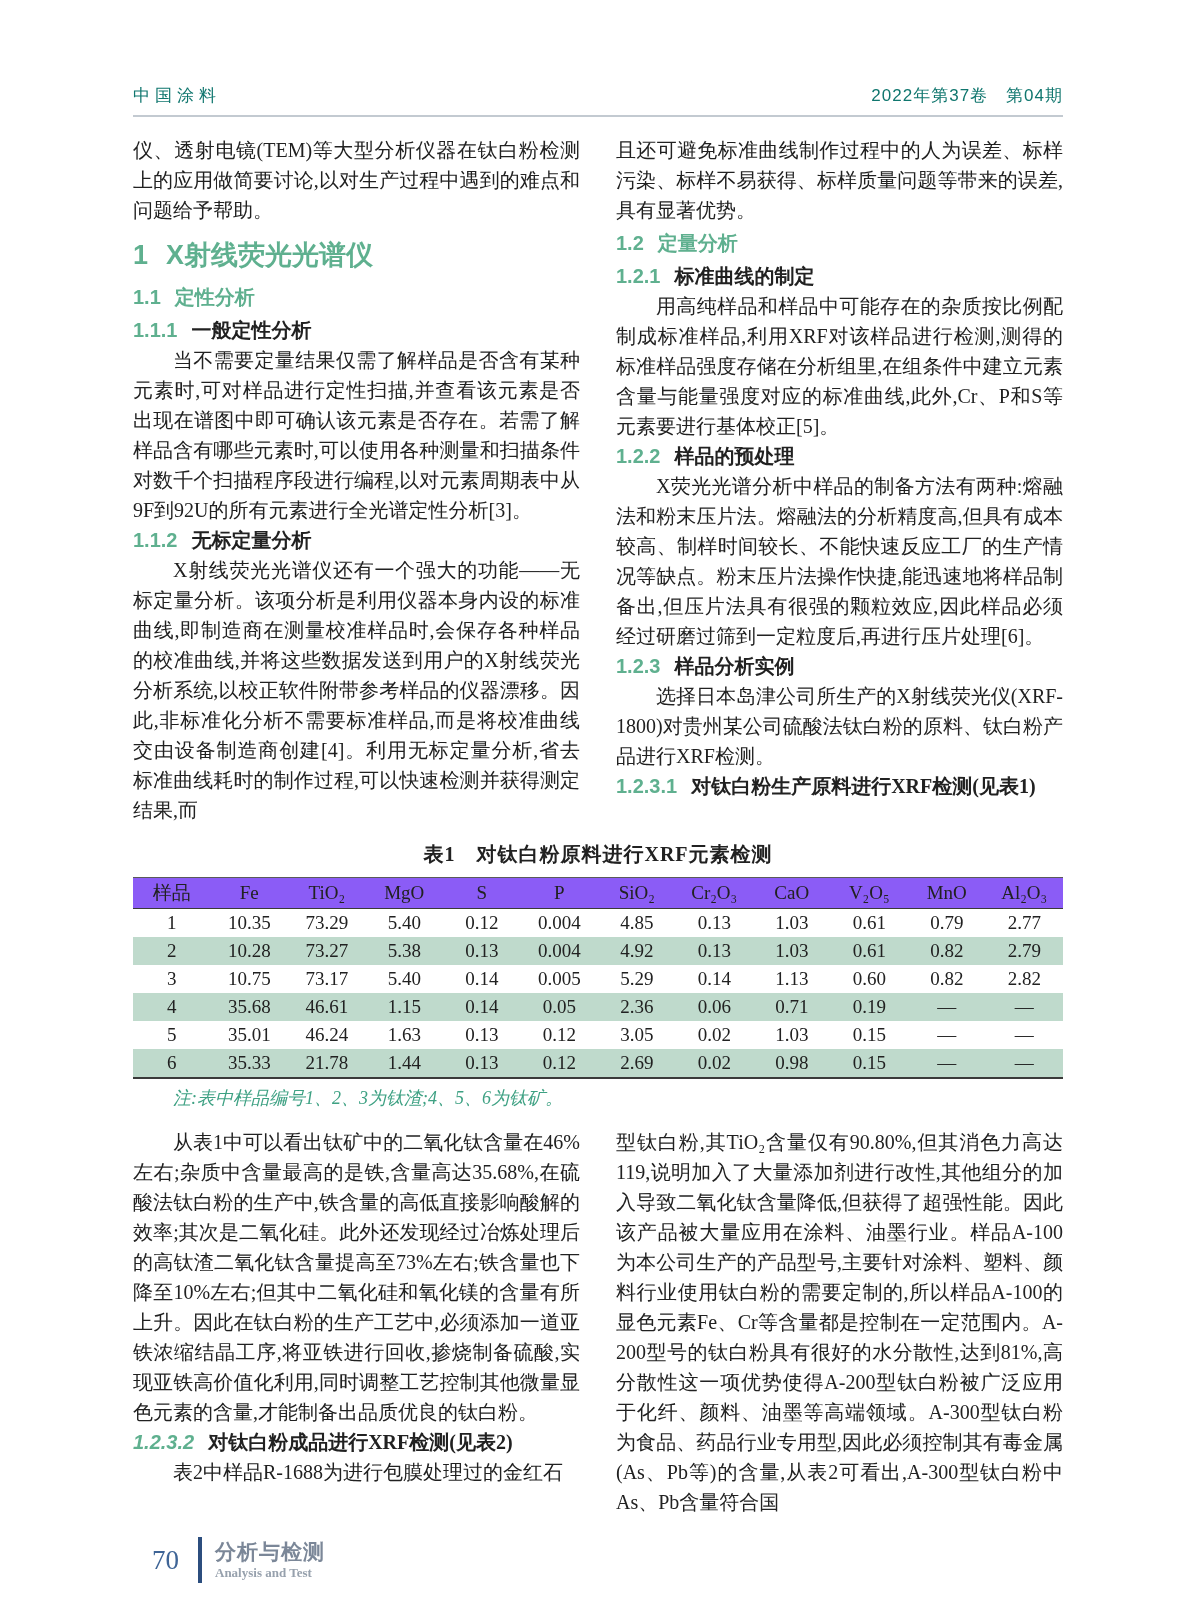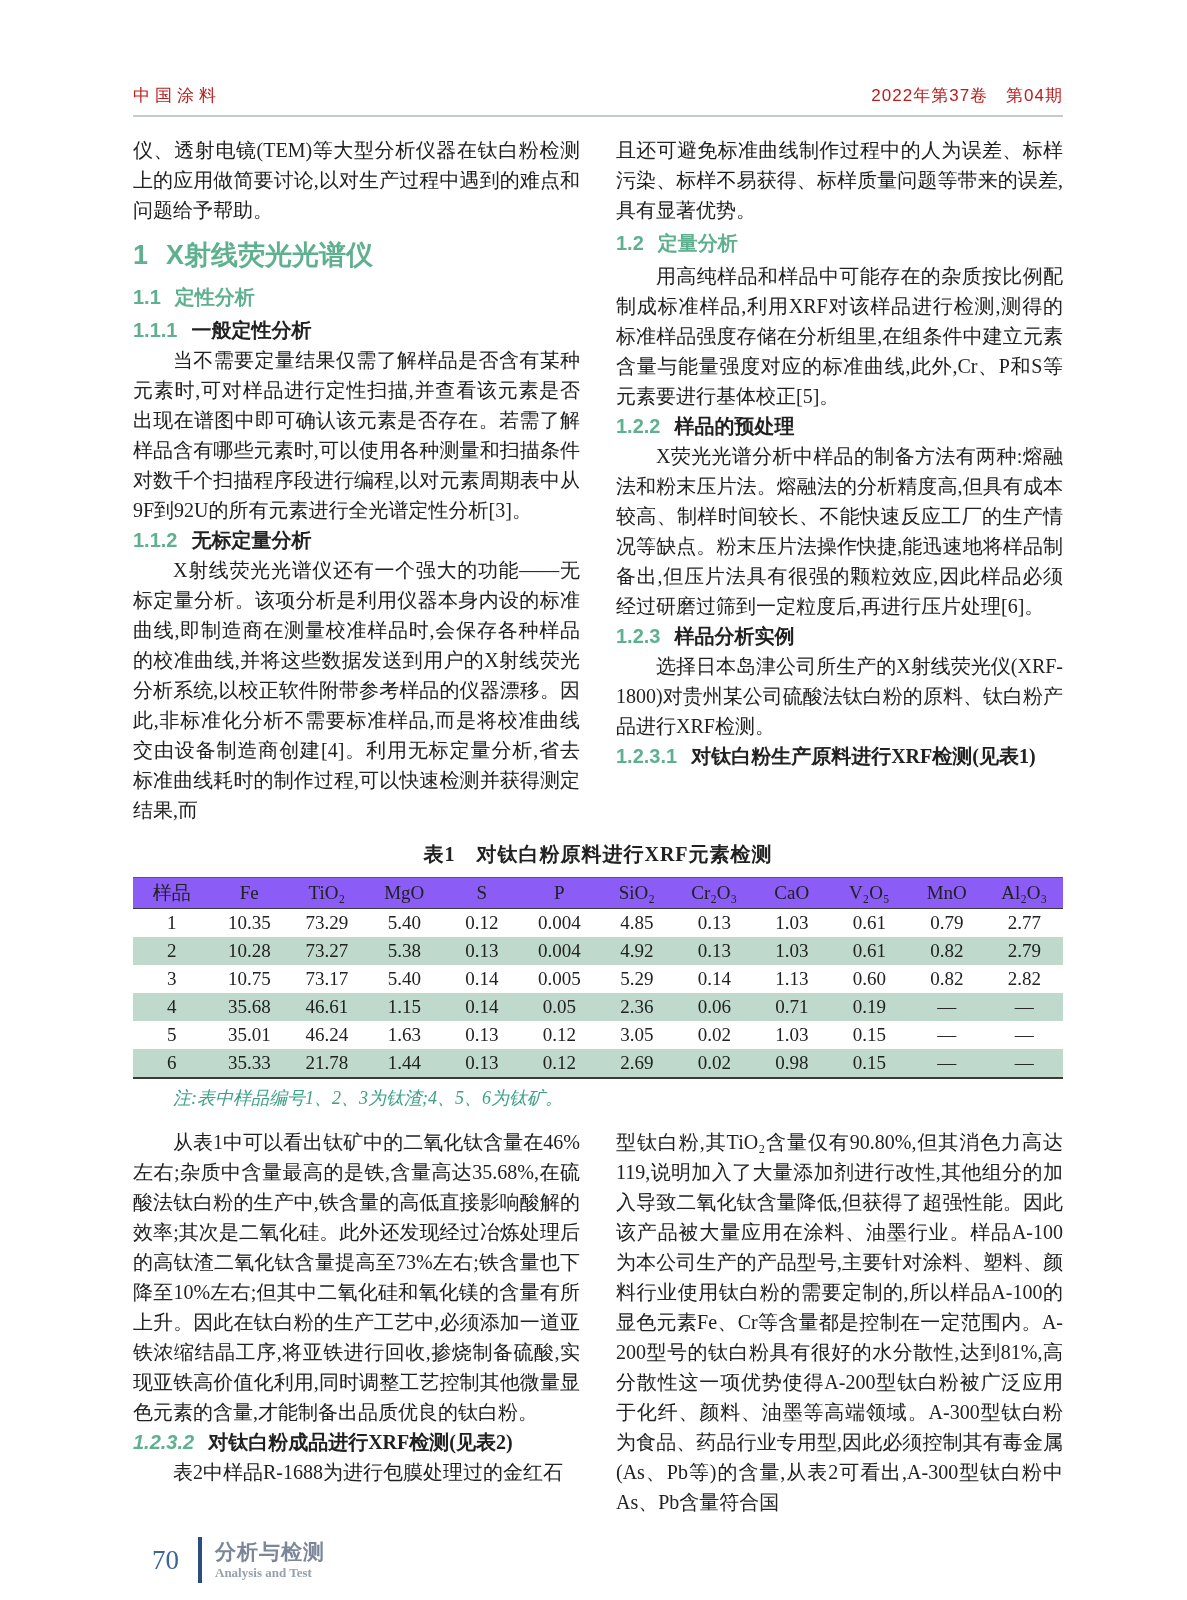--- a/index.html
+++ b/index.html
@@ -11,21 +11,21 @@
     box-sizing:border-box;
     padding:84px 124px 0 133px;
     font-family:"Liberation Serif","DejaVu Serif",serif;
     color:#212121;
     overflow:hidden;
   }
   
   .runhead{
     display:flex;justify-content:space-between;align-items:flex-end;
     font-family:"Liberation Sans","DejaVu Sans",sans-serif;
-    font-size:17px;color:#b91c1c;
+    font-size:17px;color:#0f766e;
     padding-bottom:8px;
     border-bottom:2px solid #c3cad1;
   }
   .runhead .jname{letter-spacing:5px;}
   .runhead .issue{letter-spacing:1px;}
   
   .cols{display:flex;gap:36px;margin-top:18px;}
   .col{width:447px;}
   
   .para{
@@ -122,20 +122,21 @@
       <h3 class="h2 green" style="color: rgb(95, 176, 143);"><span class="num">1.1</span><span class="t">定性分析</span></h3>
       <h4 class="h3"><span class="num green" style="color: rgb(95, 176, 143);">1.1.1</span><span class="t">一般定性分析</span></h4>
       <p class="para indent">当不需要定量结果仅需了解样品是否含有某种元素时,可对样品进行定性扫描,并查看该元素是否出现在谱图中即可确认该元素是否存在。若需了解样品含有哪些元素时,可以使用各种测量和扫描条件对数千个扫描程序段进行编程,以对元素周期表中从9F到92U的所有元素进行全光谱定性分析[3]。</p>
       <h4 class="h3"><span class="num green" style="color: rgb(95, 176, 143);">1.1.2</span><span class="t">无标定量分析</span></h4>
       <p class="para indent">X射线荧光光谱仪还有一个强大的功能——无标定量分析。该项分析是利用仪器本身内设的标准曲线,即制造商在测量校准样品时,会保存各种样品的校准曲线,并将这些数据发送到用户的X射线荧光分析系统,以校正软件附带参考样品的仪器漂移。因此,非标准化分析不需要标准样品,而是将校准曲线交由设备制造商创建[4]。利用无标定量分析,省去标准曲线耗时的制作过程,可以快速检测并获得测定结果,而</p>
     </div>
 
     <div class="col">
       <p class="para">且还可避免标准曲线制作过程中的人为误差、标样污染、标样不易获得、标样质量问题等带来的误差,具有显著优势。</p>
       <h3 class="h2 green" style="color: rgb(95, 176, 143);"><span class="num">1.2</span><span class="t">定量分析</span></h3>
+      <h4 class="h3"><span class="num green" style="color: rgb(95, 176, 143);">1.2.1</span><span class="t">标准曲线的制定</span></h4>
       <p class="para indent">用高纯样品和样品中可能存在的杂质按比例配制成标准样品,利用XRF对该样品进行检测,测得的标准样品强度存储在分析组里,在组条件中建立元素含量与能量强度对应的标准曲线,此外,Cr、P和S等元素要进行基体校正[5]。</p>
       <h4 class="h3"><span class="num green" style="color: rgb(95, 176, 143);">1.2.2</span><span class="t">样品的预处理</span></h4>
       <p class="para indent">X荧光光谱分析中样品的制备方法有两种:熔融法和粉末压片法。熔融法的分析精度高,但具有成本较高、制样时间较长、不能快速反应工厂的生产情况等缺点。粉末压片法操作快捷,能迅速地将样品制备出,但压片法具有很强的颗粒效应,因此样品必须经过研磨过筛到一定粒度后,再进行压片处理[6]。</p>
       <h4 class="h3"><span class="num green" style="color: rgb(95, 176, 143);">1.2.3</span><span class="t">样品分析实例</span></h4>
       <p class="para indent">选择日本岛津公司所生产的X射线荧光仪(XRF-1800)对贵州某公司硫酸法钛白粉的原料、钛白粉产品进行XRF检测。</p>
       <h4 class="h3"><span class="num green" style="color: rgb(95, 176, 143);">1.2.3.1</span><span class="t">对钛白粉生产原料进行XRF检测(见表1)</span></h4>
     </div>
   </div>
 
   <div class="tableblock">

